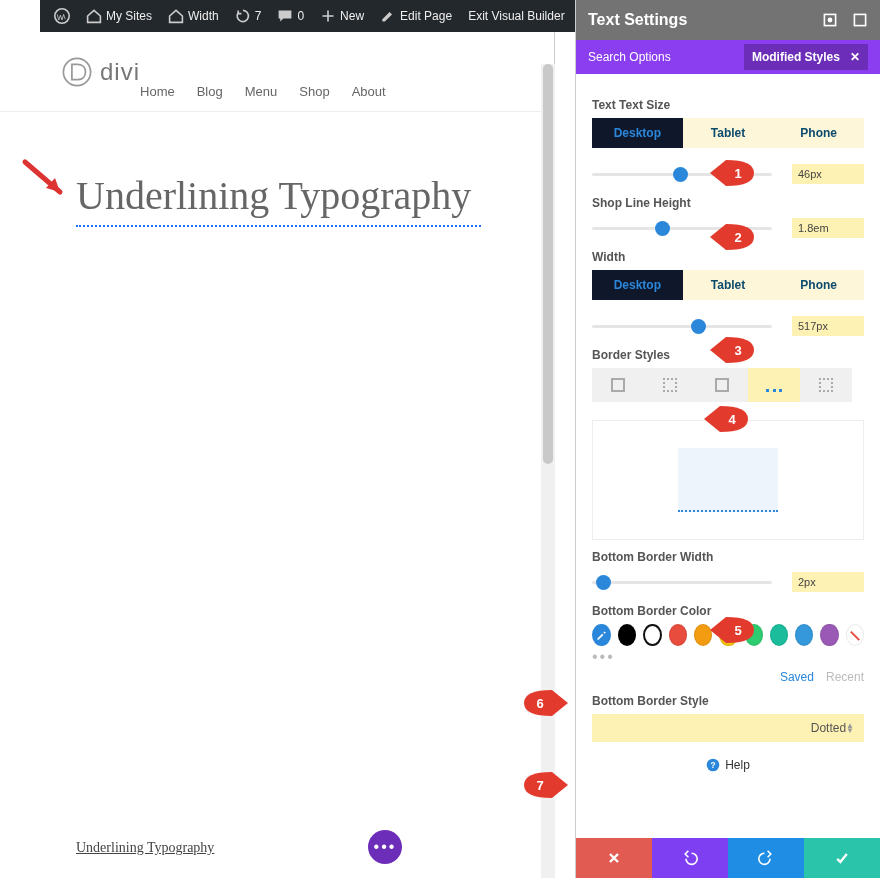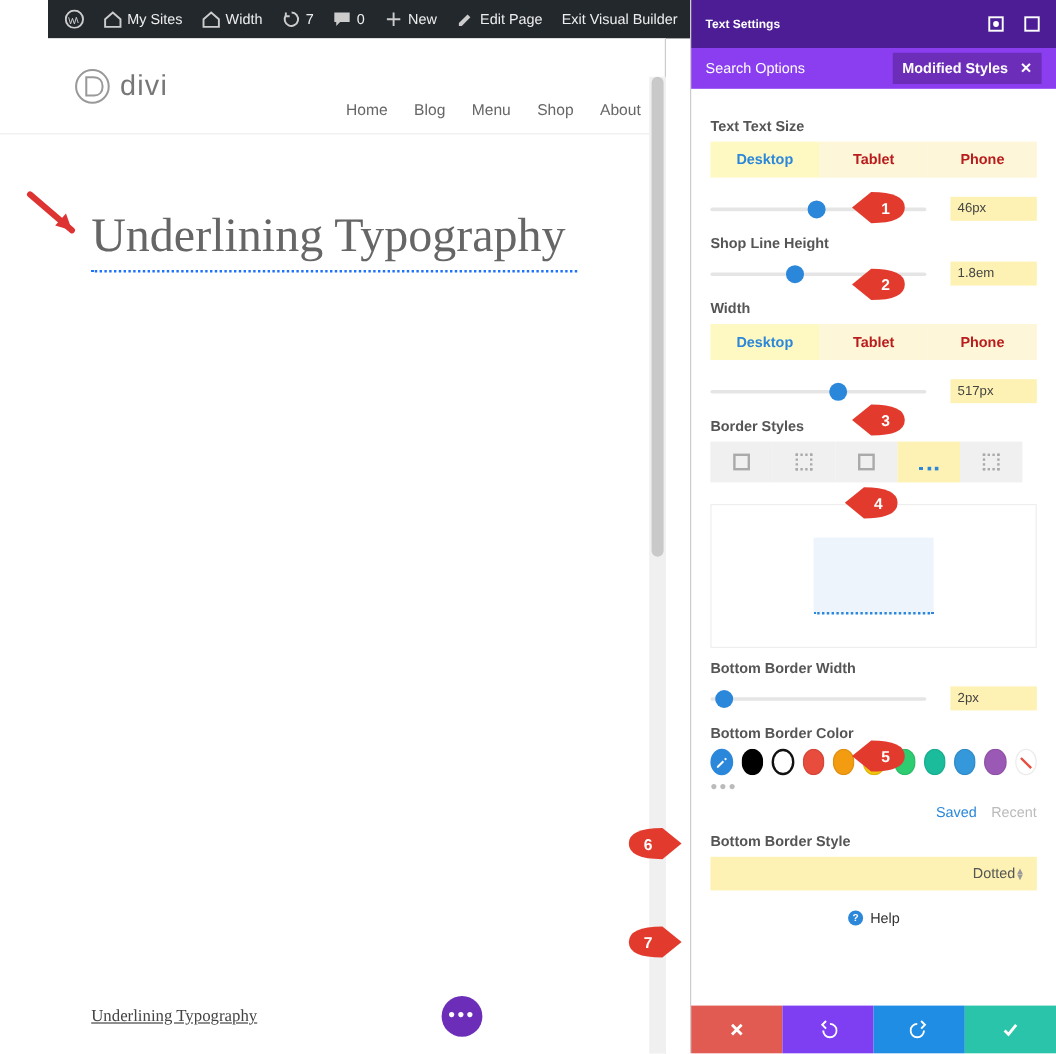--- a/index.html
+++ b/index.html
@@ -5,48 +5,48 @@
   * { box-sizing: border-box; margin: 0; padding: 0; font-family: Arial, Helvetica, sans-serif; }
   body { width: 880px; height: 878px; background: #fff; position: relative; overflow: hidden; }
 
   
   .adminbar { height: 32px; background: #23282d; color: #eee; display: flex; align-items: center; font-size: 12px; padding: 0 6px; margin-left: 40px; }
   .adminbar .item { display: flex; align-items: center; gap: 4px; padding: 0 8px; cursor: pointer; }
   .adminbar svg { width: 16px; height: 16px; fill: #ccc; }
 
   
   .preview { position: absolute; top: 32px; left: 0; width: 555px; height: 846px; background: #fff; border-right: 1px solid #ccc; }
-  .site-header { display: flex; align-items: center; justify-content: space-between; padding: 12px 20px 12px 60px; border-bottom: 1px solid #eee; }
+  .site-header { display: flex; align-items: center; padding: 12px 20px 12px 60px; border-bottom: 1px solid #eee; }
   .logo { display: flex; align-items: center; gap: 6px; color: #777; font-size: 24px; letter-spacing: 1px; }
   .logo-svg { width: 34px; height: 34px; }
   .nav { display: flex; gap: 22px; font-size: 13px; color: #666; margin-top: 40px; }
   .nav span { cursor: pointer; }
 
   .heading-area { padding: 60px 0 0 76px; }
   .underline-h { font-family: Georgia, serif; font-size: 40px; color: #666; border-bottom: 2px dotted #1f72ff; padding: 0 0 6px 0; display: inline-block; width: 405px; }
   .red-arrow { position: absolute; top: 120px; left: 20px; width: 55px; height: 55px; }
 
   .bottom-caption { position: absolute; bottom: 22px; left: 76px; font-family: Georgia, serif; font-size: 14px; color: #444; text-decoration: underline; }
 
   .fab { position: absolute; bottom: 14px; left: 368px; width: 34px; height: 34px; border-radius: 50%; background: #6c2eb9; color: #fff; display: flex; align-items: center; justify-content: center; font-size: 16px; letter-spacing: 2px; cursor: pointer; }
 
   
   .panel { position: absolute; top: 0; right: 0; width: 305px; height: 878px; background: #fff; display: flex; flex-direction: column; border-left: 1px solid #ccc; }
-  .panel-head { height: 40px; background: #4c1d95; color: #fff; font-weight: bold; font-size: 10px; display: flex; align-items: center; justify-content: space-between; padding: 0 12px; }
+  .panel-head { height: 40px; background: #737373; color: #fff; font-weight: bold; font-size: 16px; display: flex; align-items: center; justify-content: space-between; padding: 0 12px; }
   .panel-head .icons { display: flex; gap: 14px; }
   .panel-head .icons svg { width: 16px; height: 16px; fill: none; stroke: #fff; stroke-width: 2; }
   .panel-sub { height: 34px; background: #8a3ef0; color: #fff; font-size: 12px; display: flex; align-items: center; justify-content: space-between; padding: 0 12px; }
   .panel-sub .mod { background: #6c2eb9; padding: 6px 8px; display: flex; align-items: center; gap: 10px; font-weight: bold; }
 
   .panel-body { flex: 1; overflow: hidden; padding: 14px 16px; font-size: 12px; color: #555; }
   .label { font-size: 12px; color: #555; margin: 10px 0 6px 0; font-weight: 600; }
 
   .device-tabs { display: flex; background: #fff; margin-bottom: 14px; }
-  .device-tabs .tab { flex: 1; text-align: center; padding: 8px 0; font-size: 12px; font-weight: bold; color: #b91c1c; background: #fdf6d8; cursor: pointer; }
-  .device-tabs .tab.active { color: #2b87da; background: #fef9c3; }
+  .device-tabs .tab { flex: 1; text-align: center; padding: 8px 0; font-size: 12px; font-weight: bold; color: #0c4a6e; background: #fdf6d8; cursor: pointer; }
+  .device-tabs .tab.active { color: #2b87da; background: #0f172a; }
 
   .slider-row { display: flex; align-items: center; gap: 20px; height: 24px; position: relative; }
   .slider-track { flex: 1; height: 3px; background: #e5e5e5; border-radius: 2px; position: relative; }
   .slider-thumb { position: absolute; top: -6px; width: 15px; height: 15px; background: #2b87da; border-radius: 50%; cursor: grab; }
   .slider-val { width: 72px; background: #fdf2b3; padding: 4px 6px; font-size: 11px; color: #444; }
 
   .border-sides { display: flex; gap: 0; }
   .border-sides .bs { width: 52px; height: 34px; background: #f0f0f0; display: flex; align-items: center; justify-content: center; cursor: pointer; position: relative; }
   .border-sides .bs.active { background: #fdf2b3; }
   .border-rect { width: 14px; height: 14px; border: 2px solid #aaa; }

